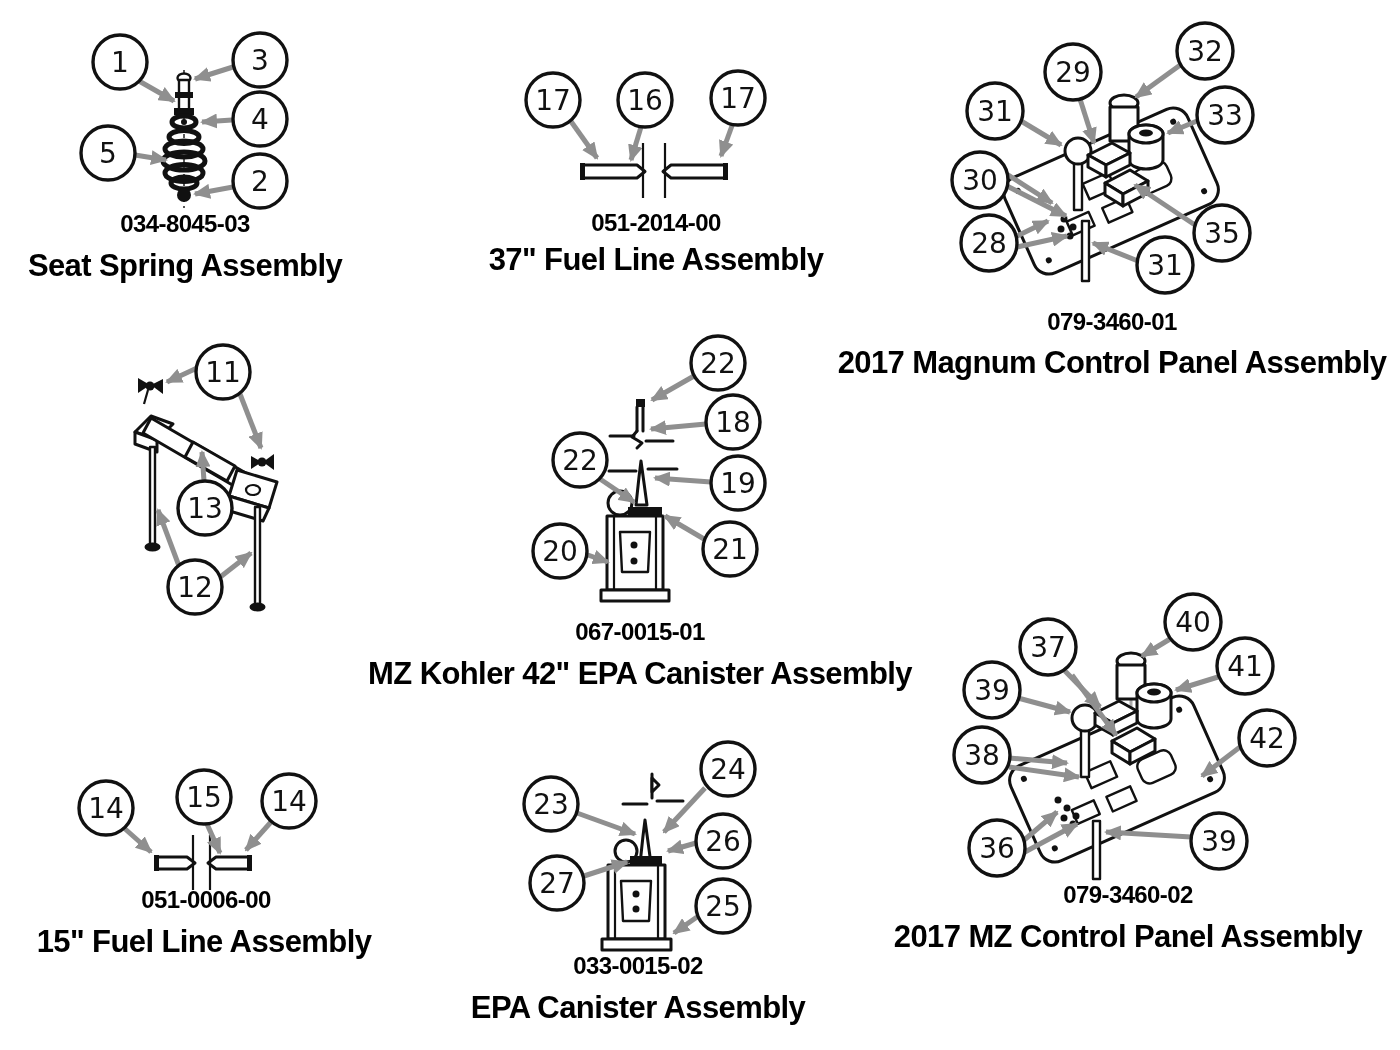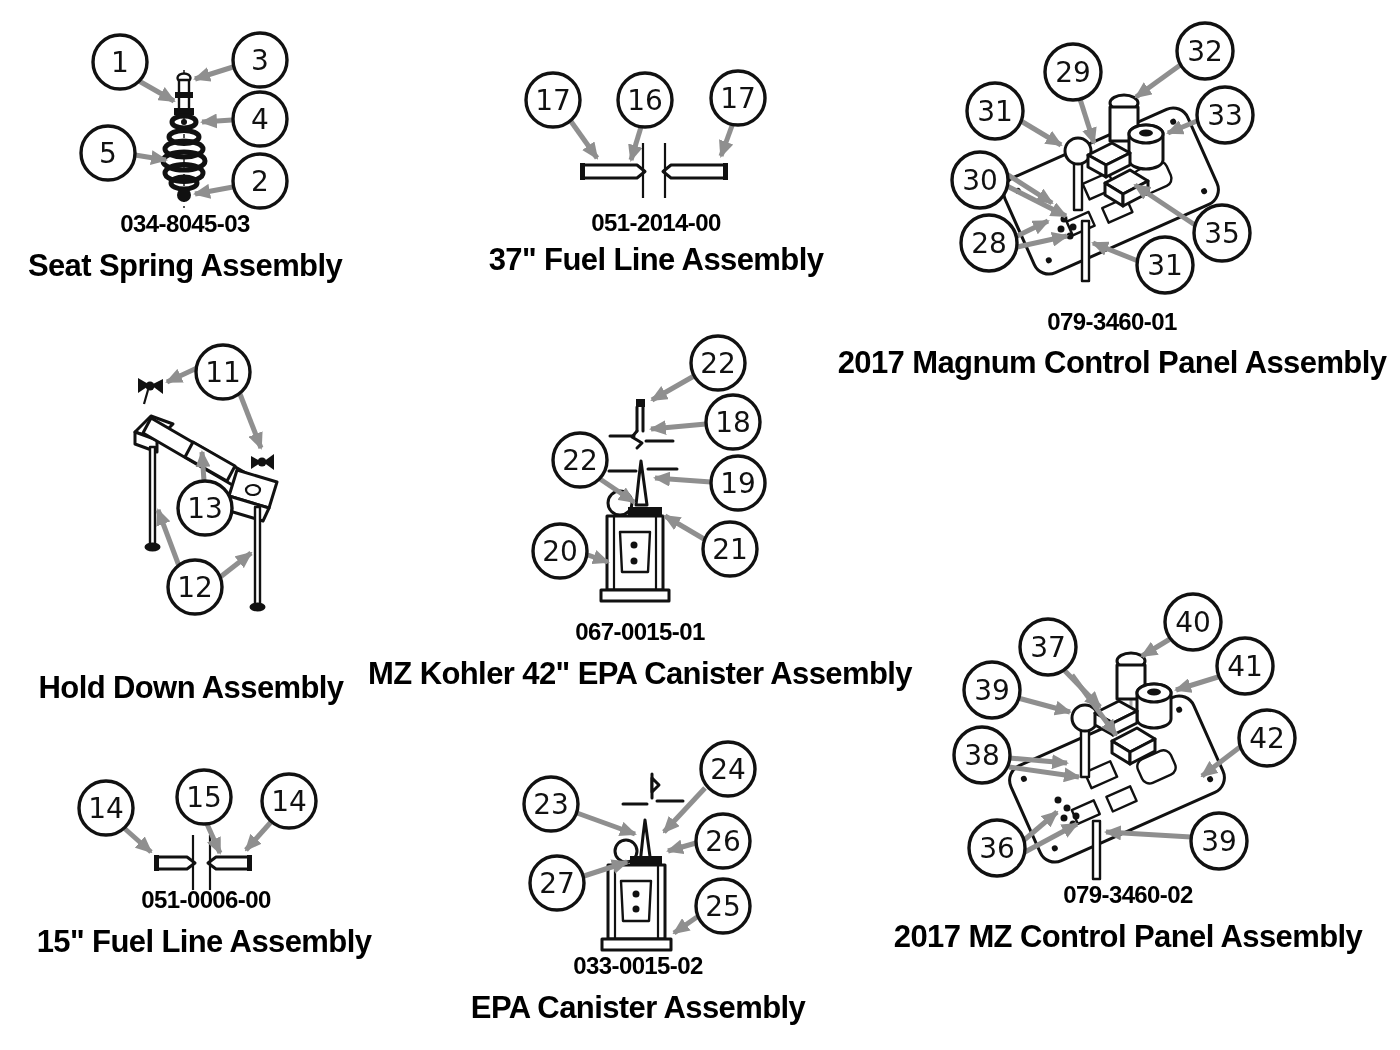--- a/index.html
+++ b/index.html
@@ -252,21 +252,20 @@
         </g>
       <g>
           <circle class="co" cx="150" cy="168" r="27"></circle>
           <text class="ct" x="150" y="178">13</text>
         </g>
       <g>
           <circle class="co" cx="140" cy="247" r="27"></circle>
           <text class="ct" x="140" y="257">12</text>
         </g>
     </svg>
-    <div class="nm" style="left:136px;top:330px">Hold Down Assembly</div>
   </div>
 
   <div class="asm" style="left:415px;top:335px;width:460px;height:360px">
     <svg width="460" height="280">
       <defs>
           <marker id="ah4" markerUnits="userSpaceOnUse" markerWidth="17" markerHeight="15" refX="15" refY="7.5" orient="auto">
             <path d="M0,0 L17,7.5 L0,15 Z" fill="#8f8f8f"></path>
           </marker>
         </defs>
       <g>

